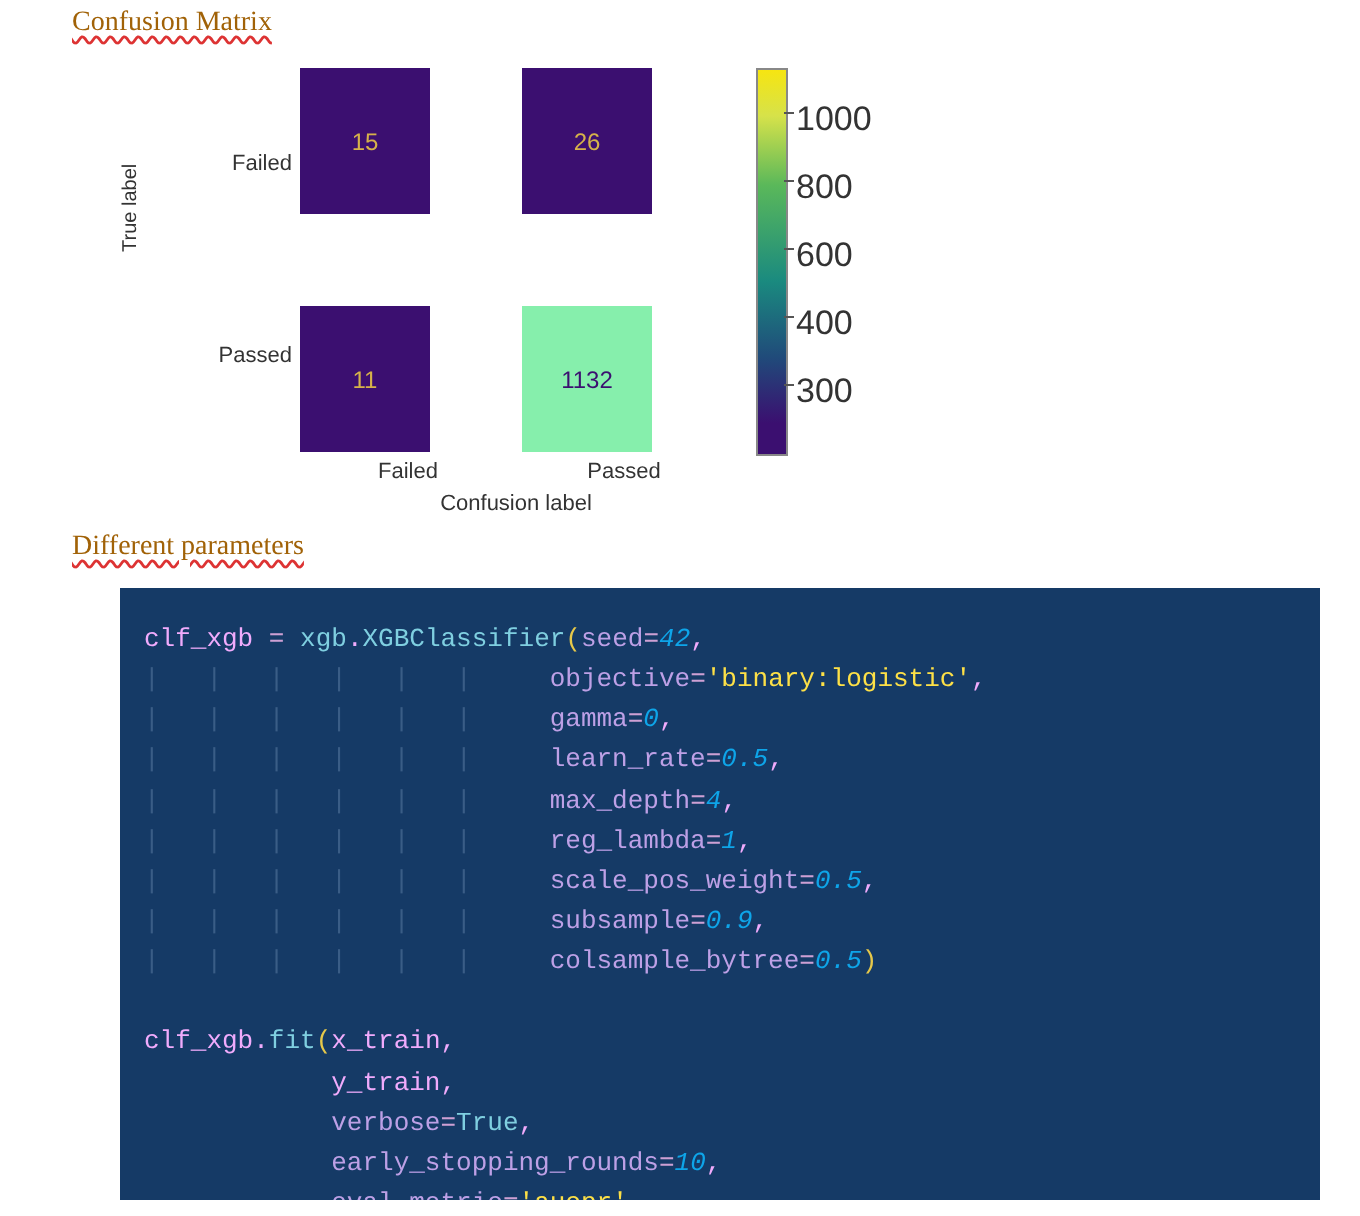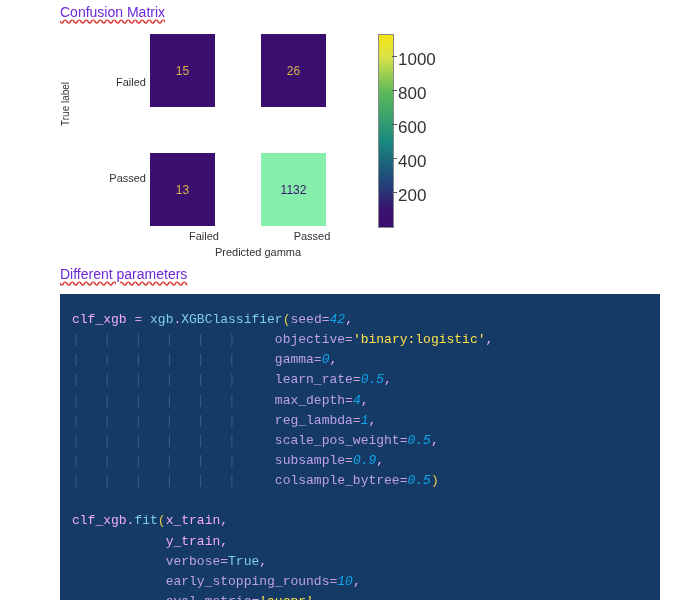--- a/index.html
+++ b/index.html
@@ -1,19 +1,19 @@
 <!DOCTYPE html>
 <html><head>
 <meta charset="utf-8">
 <style>
   html,body{margin:0;padding:0;background:#fff;font-family:Arial,Helvetica,sans-serif;color:#222;}
   .page{width:680px;height:608px;position:relative;overflow:hidden;}
-  .heading{font-family:Liberation Sans, sans-serif;font-size:14px;color:#6d28d9;
+  .heading{font-family:Liberation Serif, serif;font-size:14px;color:#a16207;
            text-decoration:underline;text-decoration-color:#d33;text-decoration-style:wavy;
-           text-underline-offset:2px;padding:4px 0 6px 60px;}
+           text-underline-offset:2px;padding:4px 0 6px 36px;}
   .cm-wrap{position:relative;width:420px;height:230px;margin-left:60px;}
   .cm-ylab{position:absolute;left:0;top:100px;width:10px;font-size:10px;color:#333;
            transform:rotate(-90deg);transform-origin:left top;white-space:nowrap;}
   .cm-ytick{position:absolute;left:42px;font-size:11px;color:#333;width:44px;text-align:right;}
   .cm-grid{position:absolute;left:90px;top:8px;width:176px;height:192px;display:grid;
            grid-template-columns:1fr 1fr;grid-template-rows:1fr 1fr;gap:46px;}
   .cell{display:flex;align-items:center;justify-content:center;font-size:12px;}
   .c-dark{background:#3b0f70;color:#d6b24a;}
   .c-bright{background:#86efac;color:#3b0f70;font-weight:500;}
   .cm-xtick{position:absolute;top:204px;font-size:11px;color:#333;text-align:center;width:108px;}
@@ -44,39 +44,39 @@
 <div class="heading">Confusion Matrix</div>
 
 <div class="cm-wrap">
   <div class="cm-ylab">True label</div>
   <div class="cm-ytick" style="top:50px">Failed</div>
   <div class="cm-ytick" style="top:146px">Passed</div>
 
   <div class="cm-grid">
     <div class="cell c-dark">15</div>
     <div class="cell c-dark">26</div>
-    <div class="cell c-dark">13</div>
+    <div class="cell c-dark">11</div>
     <div class="cell c-bright">1132</div>
   </div>
 
   <div class="cm-xtick" style="left:90px">Failed</div>
   <div class="cm-xtick" style="left:198px">Passed</div>
-  <div class="cm-xlab">Predicted gamma</div>
+  <div class="cm-xlab">Confusion label</div>
 
   <div class="cbar"></div>
   <div class="cbar-line" style="top:30px"></div>
   <div class="cbar-line" style="top:64px"></div>
   <div class="cbar-line" style="top:98px"></div>
   <div class="cbar-line" style="top:132px"></div>
   <div class="cbar-line" style="top:166px"></div>
   <div class="cbar-tick" style="top:24px">1000</div>
   <div class="cbar-tick" style="top:58px">800</div>
   <div class="cbar-tick" style="top:92px">600</div>
   <div class="cbar-tick" style="top:126px">400</div>
-  <div class="cbar-tick" style="top:160px">200</div>
+  <div class="cbar-tick" style="top:160px">300</div>
 </div>
 
 <div class="heading" style="padding-top:10px">Different parameters</div>
 
 <div class="code-block"><span><span class="tok-name">clf_xgb </span><span class="tok-op">= </span><span class="tok-mod">xgb</span><span class="tok-name">.</span><span class="tok-call">XGBClassifier</span><span class="tok-par">(</span><span class="tok-kw">seed</span><span class="tok-op">=</span><span class="tok-num">42</span><span class="tok-name">,</span></span>
 <span><span class="guide">|   |   |   |   |   |   </span><span style="white-space:pre">  </span><span class="tok-kw">objective</span><span class="tok-op">=</span><span class="tok-str">'binary:logistic'</span><span class="tok-name">,</span></span>
 <span><span class="guide">|   |   |   |   |   |   </span><span style="white-space:pre">  </span><span class="tok-kw">gamma</span><span class="tok-op">=</span><span class="tok-num">0</span><span class="tok-name">,</span></span>
 <span><span class="guide">|   |   |   |   |   |   </span><span style="white-space:pre">  </span><span class="tok-kw">learn_rate</span><span class="tok-op">=</span><span class="tok-num">0.5</span><span class="tok-name">,</span></span>
 <span><span class="guide">|   |   |   |   |   |   </span><span style="white-space:pre">  </span><span class="tok-kw">max_depth</span><span class="tok-op">=</span><span class="tok-num">4</span><span class="tok-name">,</span></span>
 <span><span class="guide">|   |   |   |   |   |   </span><span style="white-space:pre">  </span><span class="tok-kw">reg_lambda</span><span class="tok-op">=</span><span class="tok-num">1</span><span class="tok-name">,</span></span>

